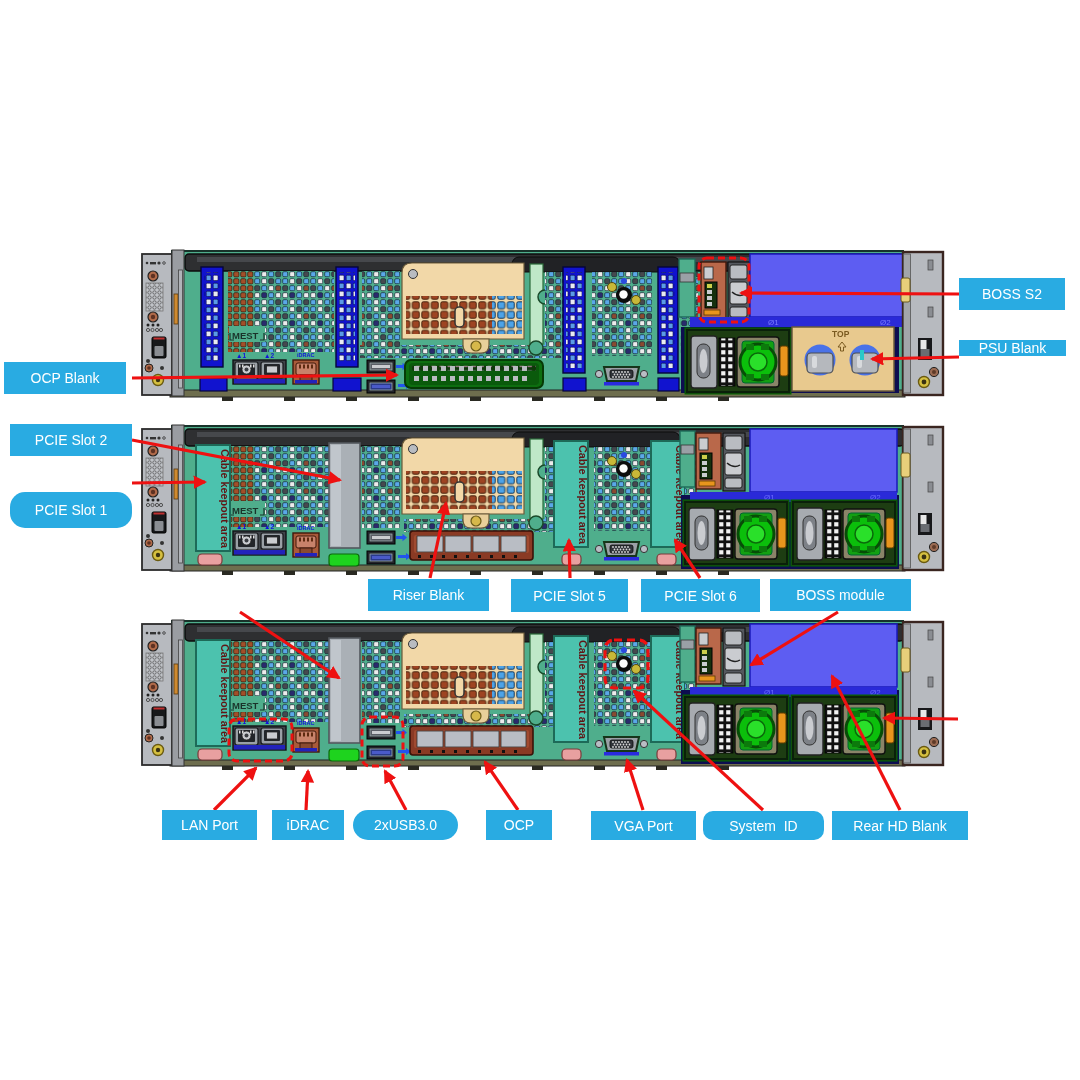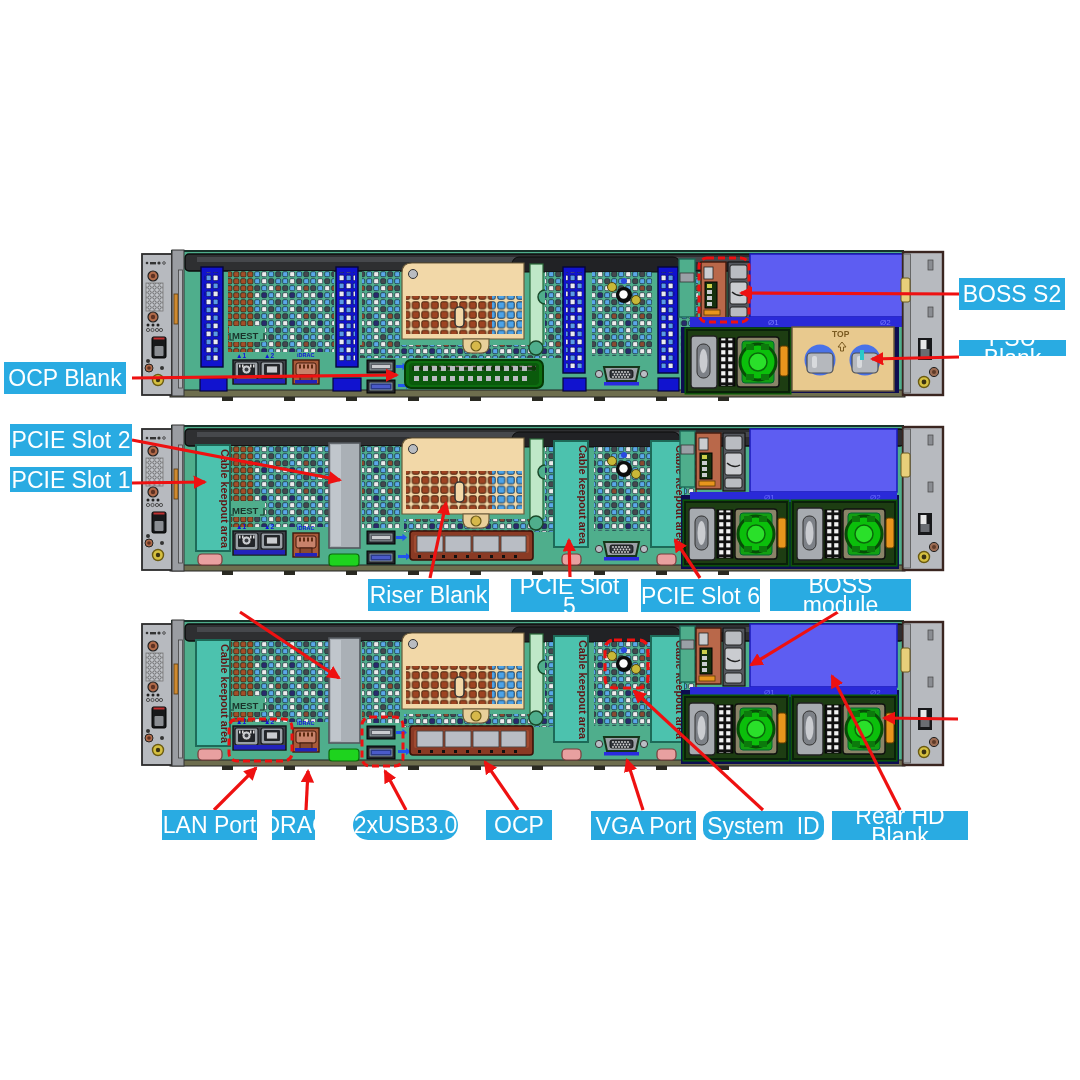--- a/index.html
+++ b/index.html
@@ -1,21 +1,21 @@
 <!DOCTYPE html>
 <html><head>
 <meta charset="utf-8">
 <style>
   html,body{margin:0;padding:0;background:#ffffff;}
   .wrap{position:relative;width:1080px;height:1080px;background:#fff;overflow:hidden;
         font-family:"Liberation Sans", sans-serif;}
   svg{position:absolute;left:0;top:0;}
   .lbl{position:absolute;background:#29abe2;color:#fff;display:flex;
        align-items:center;justify-content:center;text-align:center;
-       font-size:23px;line-height:20px;}
+       font-size:14px;line-height:20px;}
 </style>
 </head>
 <body>
 <div class="wrap">
 <svg width="1080" height="1080" viewBox="0 0 1080 1080">
 <defs>
 
   <pattern id="pmix" width="28" height="28" patternUnits="userSpaceOnUse">
     <rect width="28" height="28" fill="#4fae8c"></rect>
     <rect x="0.7" y="0.7" width="5" height="5" rx="1.2" fill="#5aa8e8" stroke="#123" stroke-width="0.7"></rect>
@@ -570,39 +570,39 @@
   <line x1="763" y1="810" x2="634" y2="691" marker-end="url(#ah)"></line>
 
   <line x1="900" y1="810" x2="832" y2="676" marker-end="url(#ah)"></line>
 </g>
 </svg>
 
 <div class="lbl" style="left:4px;top:362px;width:122px;height:32px;">OCP Blank</div>
 
 <div class="lbl" style="left:10px;top:424px;width:122px;height:32px;">PCIE Slot 2</div>
 
-<div class="lbl" style="left:10px;top:467px;width:122px;height:25px;">PCIE Slot 1</div>
+<div class="lbl" style="left:10px;top:492px;width:122px;height:36px;border-radius:15px;">PCIE Slot 1</div>
 
 <div class="lbl" style="left:959px;top:278px;width:106px;height:32px;">BOSS S2</div>
 
 <div class="lbl" style="left:959px;top:340px;width:107px;height:16px;">PSU Blank</div>
 
 
 <div class="lbl" style="left:368px;top:579px;width:121px;height:32px;">Riser Blank</div>
 
 <div class="lbl" style="left:511px;top:579px;width:117px;height:33px;">PCIE Slot 5</div>
 
 <div class="lbl" style="left:641px;top:579px;width:119px;height:33px;">PCIE Slot 6</div>
 
 <div class="lbl" style="left:770px;top:579px;width:141px;height:32px;">BOSS module</div>
 
 
 <div class="lbl" style="left:162px;top:810px;width:95px;height:30px;">LAN Port</div>
 
-<div class="lbl" style="left:272px;top:810px;width:43px;height:30px;">iDRAC</div>
+<div class="lbl" style="left:272px;top:810px;width:72px;height:30px;">iDRAC</div>
 
 <div class="lbl" style="left:353px;top:810px;width:105px;height:30px;border-radius:15px;">2xUSB3.0</div>
 
 <div class="lbl" style="left:486px;top:810px;width:66px;height:30px;">OCP</div>
 
 <div class="lbl" style="left:591px;top:811px;width:105px;height:29px;">VGA Port</div>
 
 <div class="lbl" style="left:703px;top:811px;width:121px;height:29px;border-radius:10px;">System&nbsp;&nbsp;ID</div>
 
 <div class="lbl" style="left:832px;top:811px;width:136px;height:29px;">Rear HD Blank</div>

